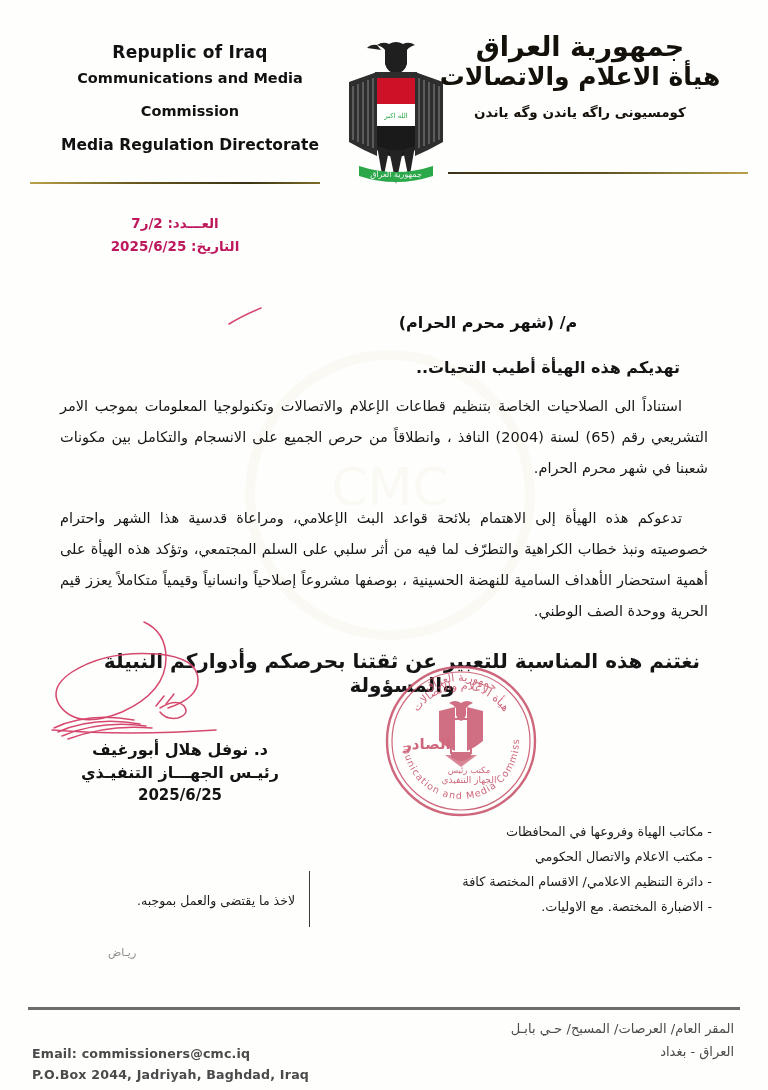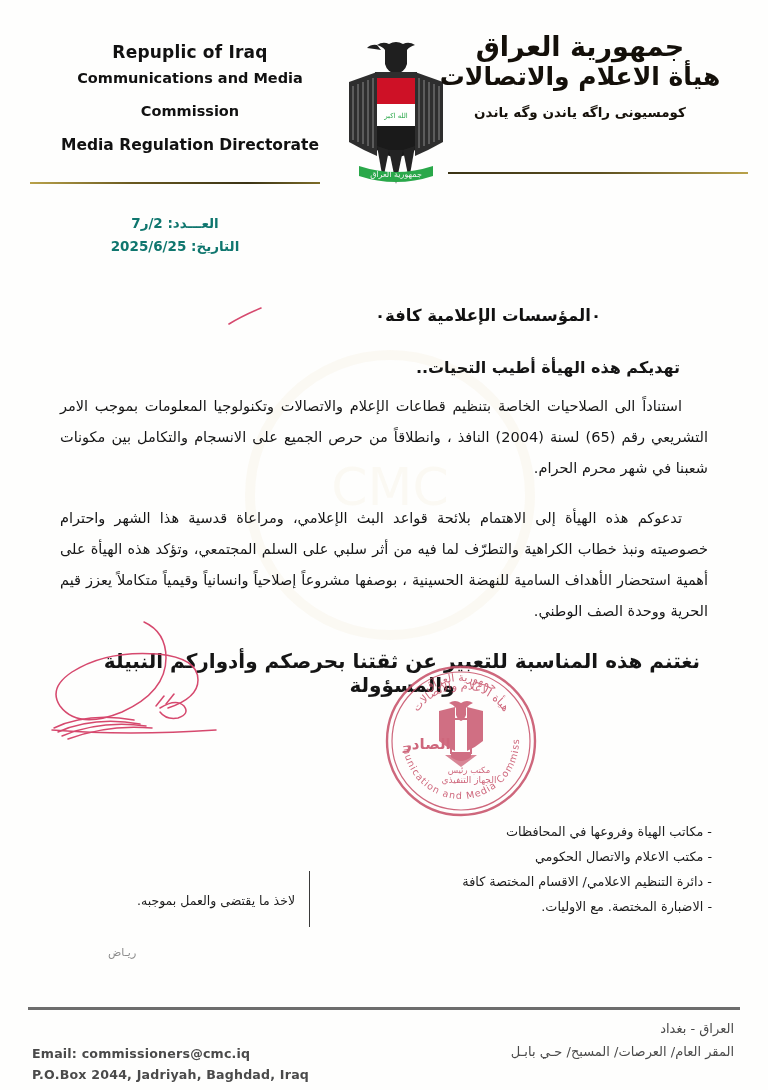--- a/index.html
+++ b/index.html
@@ -122,21 +122,21 @@
   
   .refblock {
     position: absolute;
     left: 80px;
     top: 212px;
     width: 190px;
     direction: rtl;
     text-align: center;
     font-size: 13.5px;
     font-weight: bold;
-    color: #0f766e;
+    color: #be185d;
     line-height: 1.7;
   }
 
   
   .addr {
     position: absolute;
     right: 70px;
     top: 306px;
     width: 420px;
     direction: rtl;
@@ -391,21 +391,21 @@
     </div>
     <div class="rule-right"></div>
   </div>
 
   <div class="refblock">
     <div>العـــدد: 2/ر7</div>
     <div>التاريخ: 2025/6/25</div>
   </div>
 
   <div class="addr">
-    <div class="to">٠المؤسسات الإعلامية كافة٠</div>
+    <div class="subject">م/ (شهر محرم الحرام)</div>
   </div>
   <div class="redmark">
     <svg viewBox="0 0 34 18" width="34" height="18">
       <path d="M1 17 Q14 9 33 1" stroke="#d6496e" stroke-width="1.6" fill="none" stroke-linecap="round"></path>
     </svg>
   </div>
 
   <div class="watermark">
     <svg viewBox="0 0 420 330" width="420" height="330">
       <circle cx="210" cy="165" r="140" fill="none" stroke="#c8a34a" stroke-width="10"></circle>
@@ -429,20 +429,25 @@
         <path d="M10 112 Q46 96 92 104"></path>
         <path d="M14 116 Q52 100 98 106"></path>
         <path d="M20 119 Q60 104 104 108"></path>
         <path d="M4 110 Q80 116 168 110"></path>
         <path d="M108 86 L116 76"></path>
         <path d="M118 84 L126 74"></path>
       </g>
     </svg>
   </div>
 
+  <div class="sig-block">
+    <div class="sig-name">د. نوفل هلال أبورغيف</div>
+    <div class="sig-title">رئيـس الجهـــاز التنفيـذي</div>
+    <div class="sig-date">2025/6/25</div>
+  </div>
 
   <div class="stamp">
     <svg viewBox="0 0 156 156" width="156" height="156">
       <defs>
         <path id="arcTop" d="M 18 78 A 60 60 0 0 1 138 78"></path>
         <path id="arcTop2" d="M 26 78 A 52 52 0 0 1 130 78"></path>
         <path id="arcBottom" d="M 20 78 A 58 58 0 0 0 136 78"></path>
       </defs>
       <circle cx="78" cy="78" r="74" fill="none" stroke="#c8536b" stroke-width="2.4"></circle>
       <circle cx="78" cy="78" r="69" fill="none" stroke="#c8536b" stroke-width="1.2"></circle>
@@ -480,17 +485,17 @@
   </div>
   <div class="cc-brace"></div>
   <div class="cc-note">لاخذ ما يقتضى والعمل بموجبه.</div>
 
   <div class="footer-rule"></div>
   <div class="footer-left">
     <div>Email: commissioners@cmc.iq</div>
     <div>P.O.Box 2044, Jadriyah, Baghdad, Iraq</div>
   </div>
   <div class="footer-right">
+    <div>المقر العام/ العرصات/ المسبح/ حـي بابـل</div>
     <div>العراق - بغداد</div>
-    <div>المقر العام/ العرصات/ المسبح/ حـي بابـل</div>
   </div>
 
 </div>
 
 </body></html>

